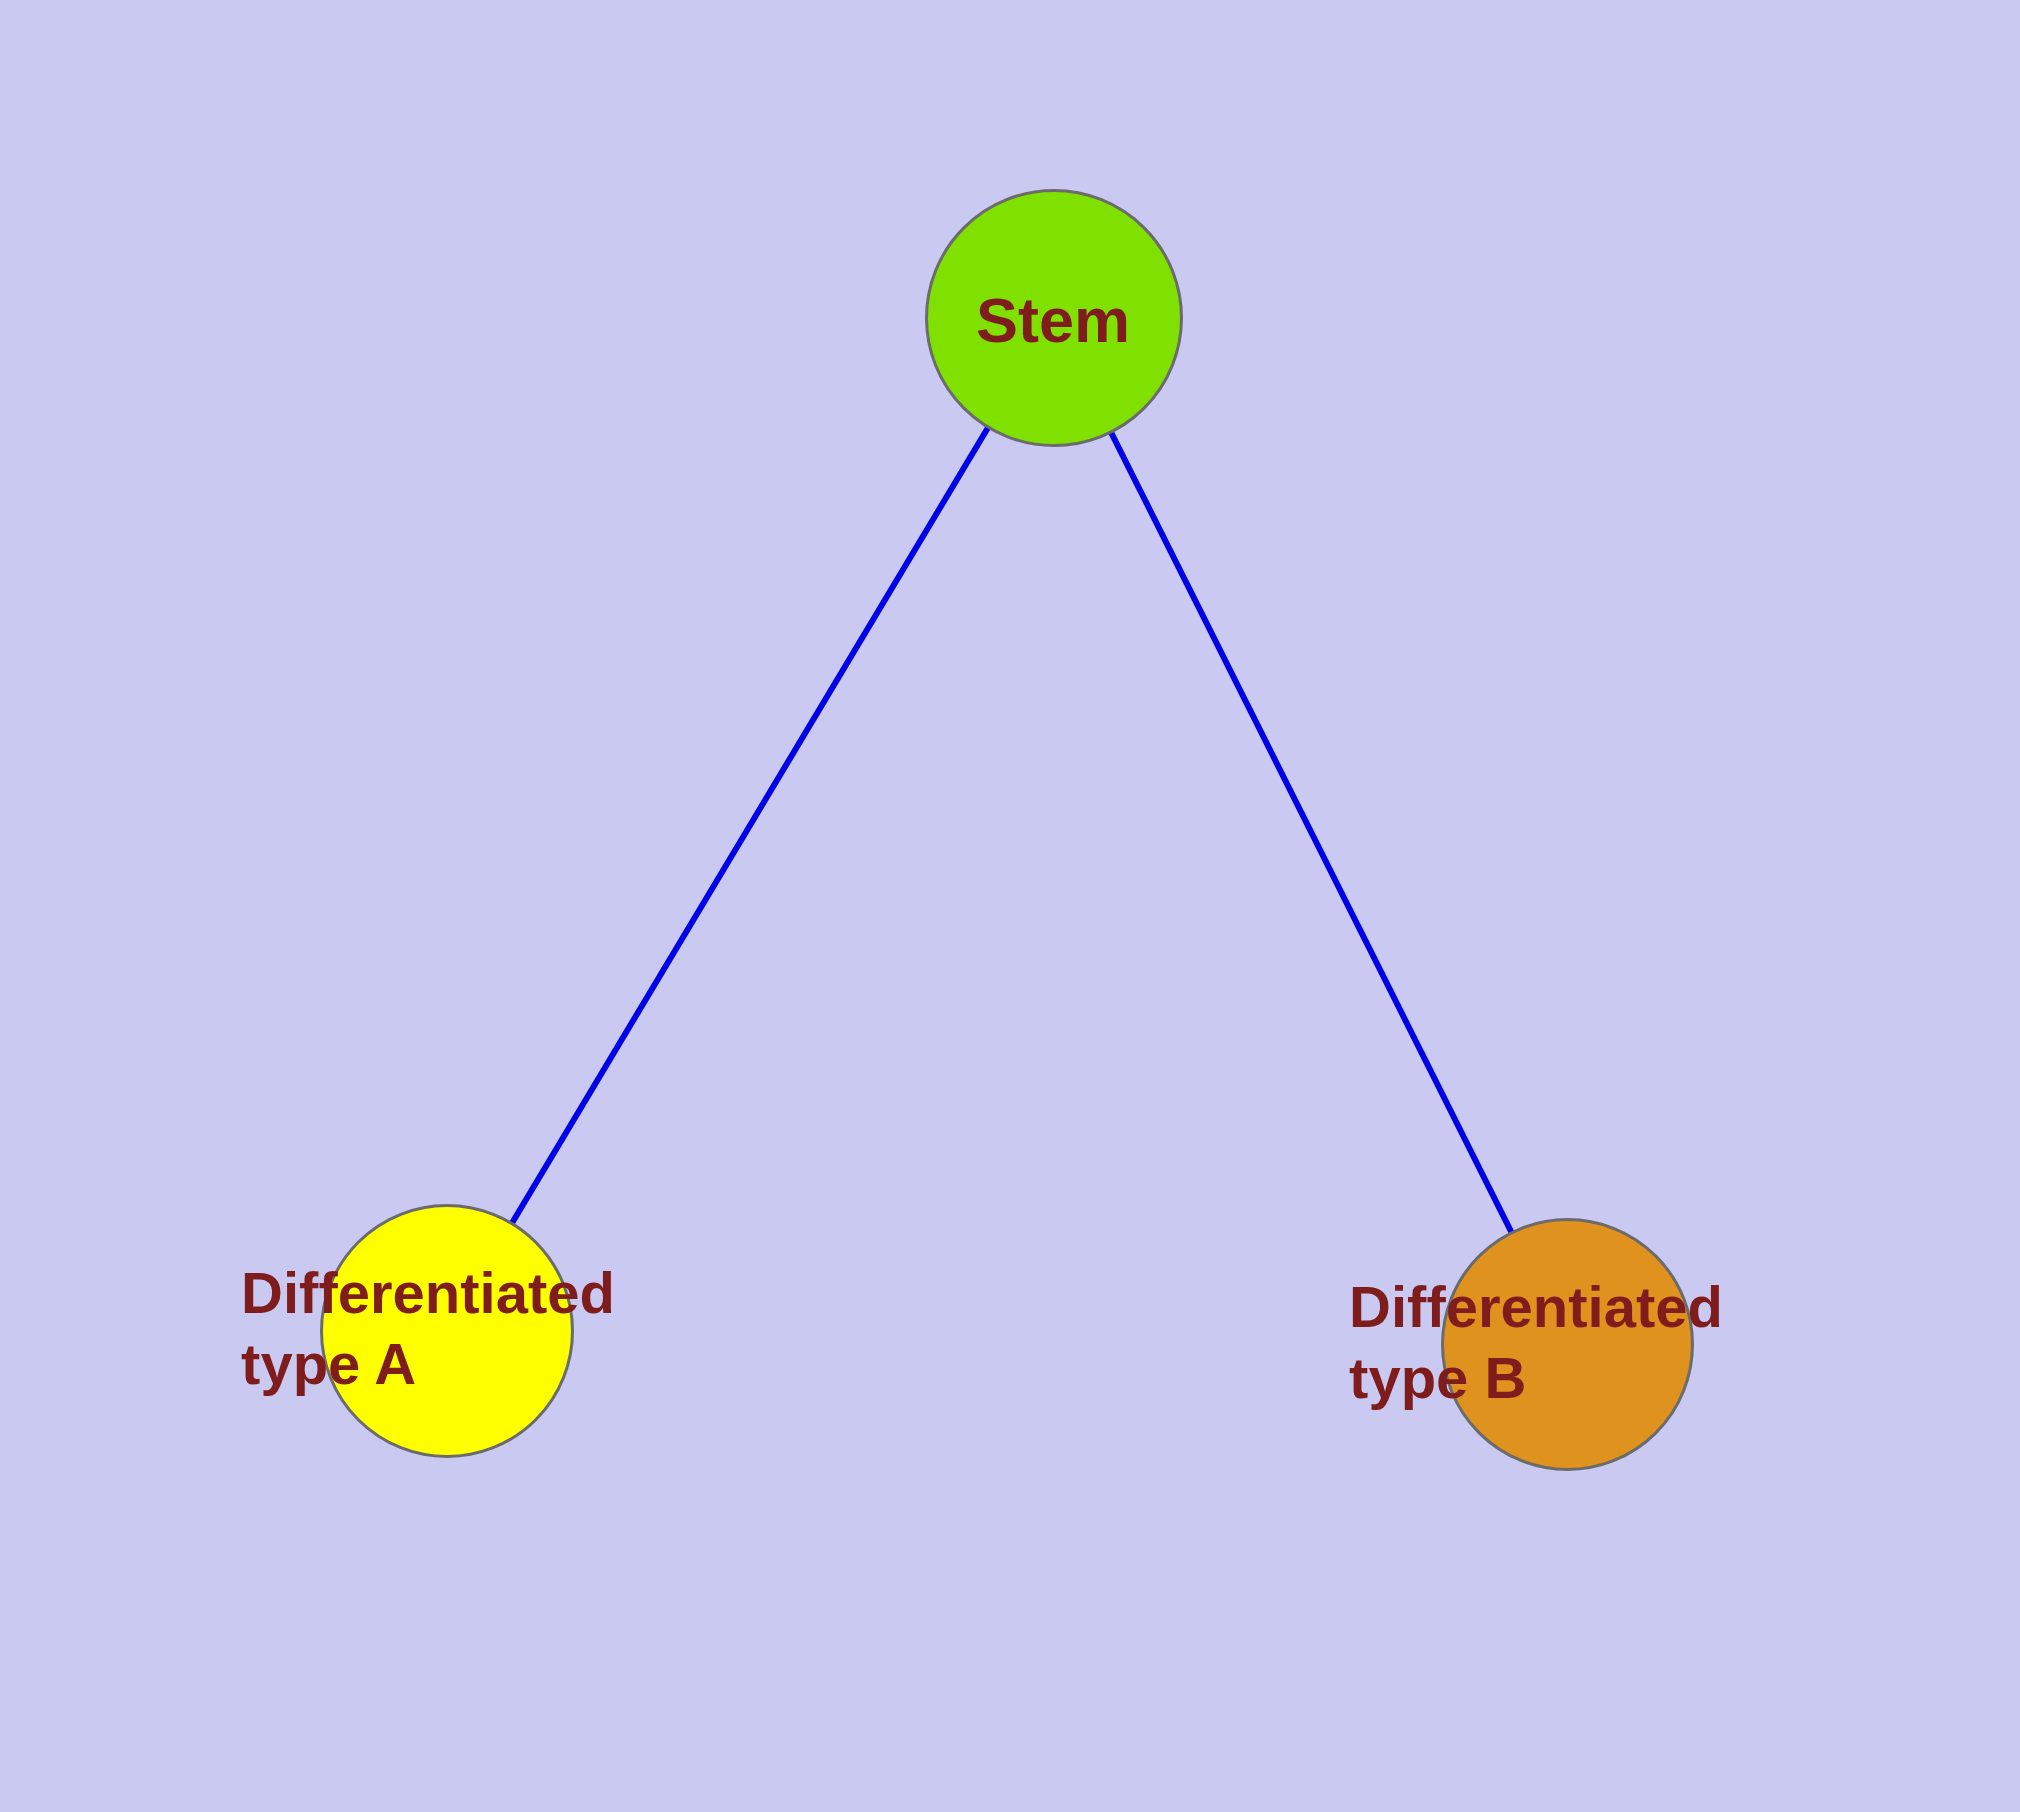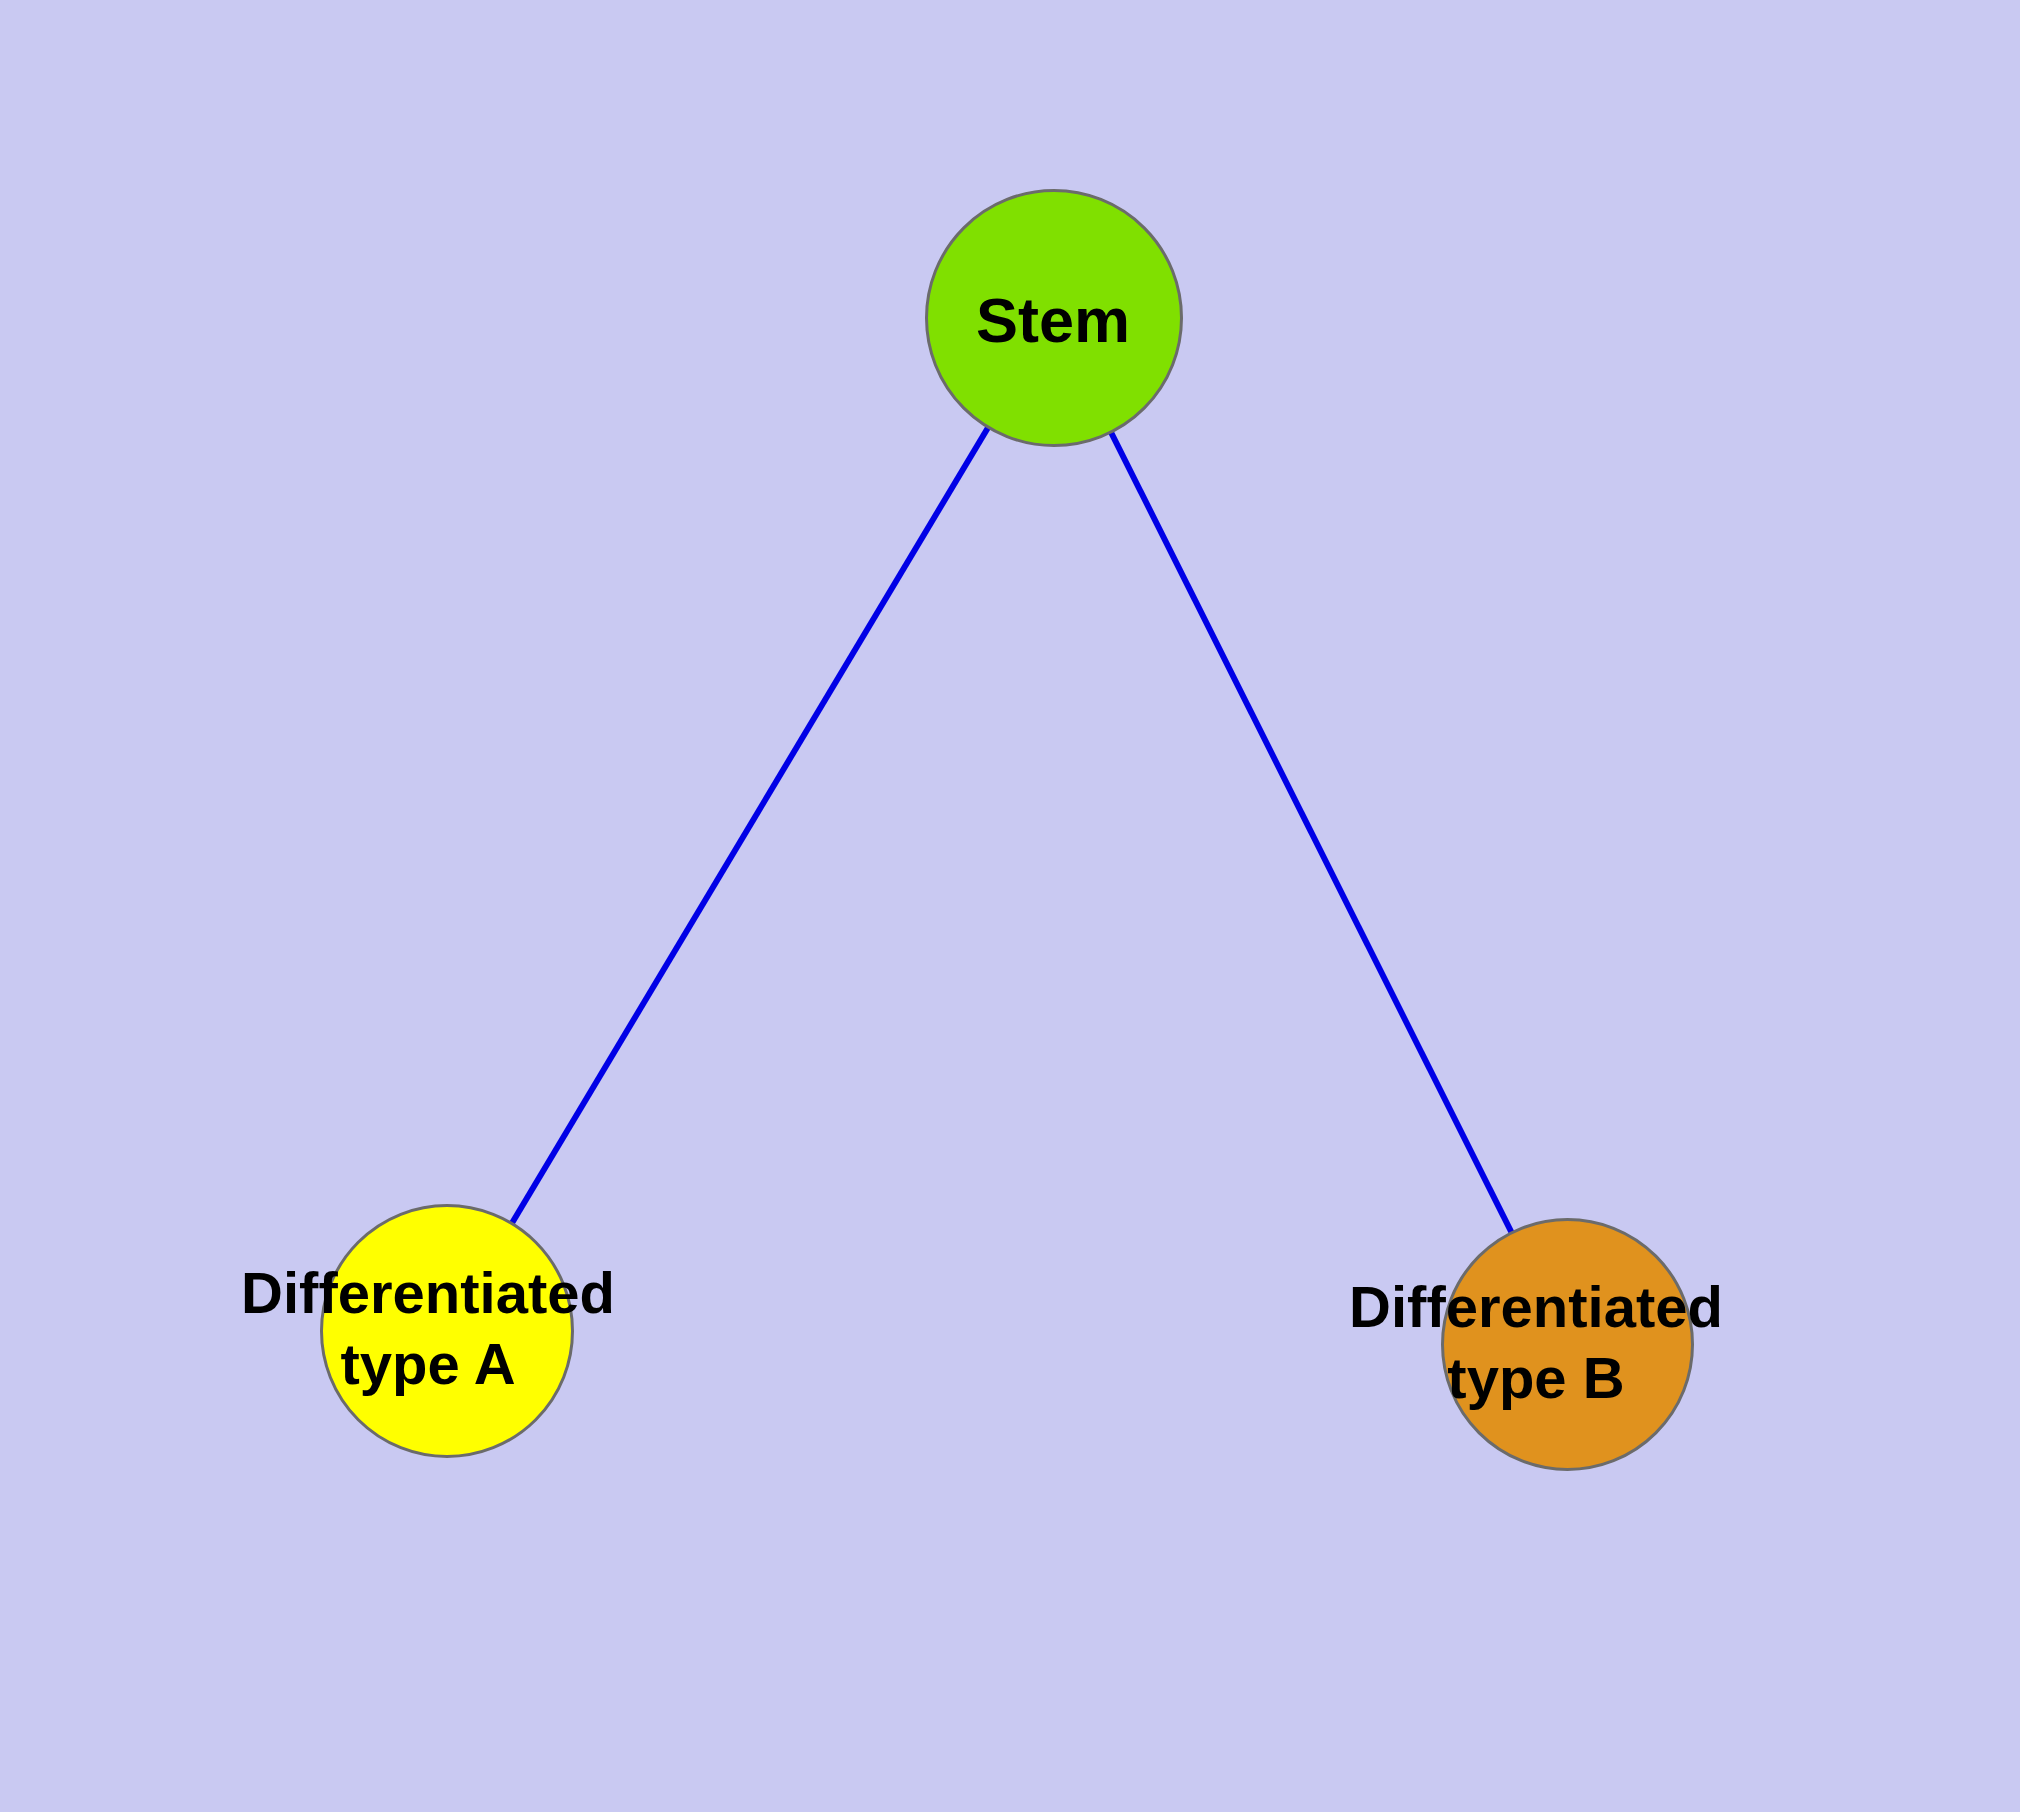--- a/index.html
+++ b/index.html
@@ -33,23 +33,23 @@
     box-sizing: border-box;
     z-index: 2;
   }
   .node-stem   { left: 925px; top: 189px;  width: 258px; height: 258px; }
   .node-type-a { left: 320px;  top: 1204px; width: 254px; height: 254px; }
   .node-type-b { left: 1441px; top: 1218px; width: 253px; height: 253px; }
   .node-label {
     position: absolute;
     transform: translate(-50%, -50%);
     z-index: 3;
-    color: #000000;
+    color: #7f1d1d;
     font-weight: bold;
-    text-align: center;
+    text-align: left;
     white-space: pre-line;
     line-height: 1.22;
   }
   .label-stem   { left: 1053px; top: 320px;  font-size: 63px; }
   .label-type-a { left: 428px;  top: 1329px; font-size: 58px; }
   .label-type-b { left: 1536px; top: 1343px; font-size: 58px; }
 </style>
 </head>
 <body>
 

